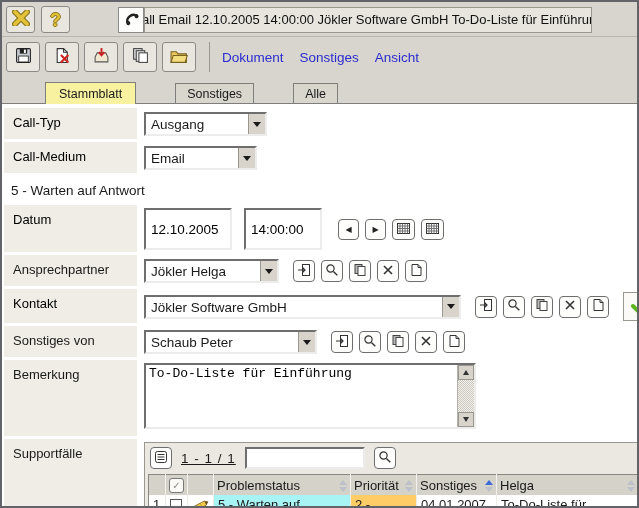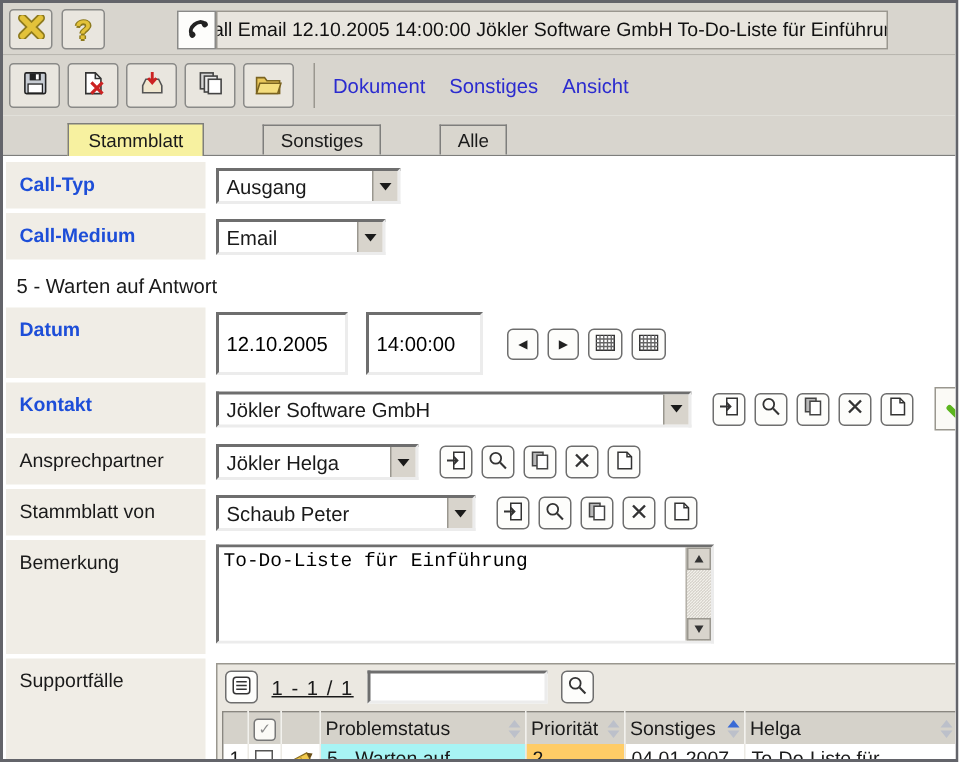--- a/index.html
+++ b/index.html
@@ -24,21 +24,21 @@
 
   
   .tabs-row { background:#d8d5ce; padding:5px 0 0 7px; display:flex; gap:3px; flex:none; position:relative; z-index:2; }
   .tab { padding:3px 11px 2px 11px; background:#d9d6ce; border:1px solid #7e7e7c; border-bottom:none; font-size:12.5px; cursor:pointer; align-self:flex-end;margin-left:36px; }
   .tab.active { background:#f7f1a0; padding:4px 13px 3px 13px; margin-bottom:-1px; }
 
   
   .content { border-top:1px solid #7e7e7c; background:#fff; flex:1; padding:4px 2px 0 2px; overflow:hidden; }
   .frow { display:flex; margin-bottom:3px; min-height:31px; }
   .flabel { width:133px; flex:none; background:#f0ede6; padding:7px 4px 4px 9px; font-size:13px; }
-  .flabel.req { color:#1d4ed8;font-weight:bold; }
+  .flabel.req { color:#000000; }
   .fval { flex:1; padding:3px 0 2px 7px; display:flex; align-items:center; gap:6px; flex-wrap:nowrap; }
   .fval.top { align-items:flex-start; }
   .status-text { font-size:13.5px; padding-top:2px; }
 
   
   .sel { display:inline-flex; align-items:stretch; background:#fff; border:2px solid; border-color:#6e6e6e #ececec #ececec #6e6e6e; height:24px; cursor:pointer;gap:30px; }
   .sel .txt { padding:3px 5px 0 5px; font-size:13.5px; white-space:nowrap; overflow:hidden; }
   .sel .dbtn { width:17px; flex:none; background:#d8d4cc; border-left:1px solid #9a978f; display:flex; align-items:center; justify-content:center; }
   .tri-dn { width:0; height:0; border-left:4px solid transparent; border-right:4px solid transparent; border-top:5px solid #1a1a1a; }
   .w-typ .txt { width:72px; } .w-med .txt { width:62px; } .w-kon .txt { width:266px; } .w-ans .txt { width:84px; } .w-bea .txt { width:122px; }
@@ -229,20 +229,72 @@
             <svg width="13" height="11" viewBox="0 0 13 11">
               <rect x="0.5" y="0.5" width="12" height="10" fill="#fff" stroke="#333"></rect>
               <path d="M0.5 3 H12.5 M0.5 5.5 H12.5 M0.5 8 H12.5 M3 0.5 V10.5 M5.5 0.5 V10.5 M8 0.5 V10.5 M10.5 0.5 V10.5" stroke="#666" stroke-width="0.9"></path>
             </svg>
           </span>
         </div>
       </div>
     </div>
 
     <div class="frow">
+      <div class="flabel">Ansprechpartner</div>
+      <div class="fval">
+        <div class="sel w-ans">
+          <span class="txt">Jökler Helga</span>
+          <span class="dbtn">
+              <span class="tri-dn"></span>
+            </span>
+        </div>
+        <span style="width:2px"></span>
+        <div class="ibtn">
+          <span>
+            <svg width="14" height="14" viewBox="0 0 14 14">
+                <rect x="5.5" y="1.5" width="7" height="11" fill="#fff" stroke="#333"></rect>
+                <path d="M1 7 H8 M5.5 4.5 L8 7 L5.5 9.5" fill="none" stroke="#333" stroke-width="1.2"></path>
+              </svg>
+          </span>
+        </div>
+        <div class="ibtn">
+          <span>
+            <svg width="14" height="14" viewBox="0 0 14 14">
+                <circle cx="5.5" cy="5.5" r="3.6" fill="none" stroke="#333" stroke-width="1.2"></circle>
+                <path d="M8.4 8.4 L12.3 12.3" stroke="#333" stroke-width="1.4"></path>
+              </svg>
+          </span>
+        </div>
+        <div class="ibtn">
+          <span>
+            <svg width="14" height="14" viewBox="0 0 14 14">
+                <rect x="2" y="1.5" width="7" height="9" fill="#b9b9b9" stroke="#444"></rect>
+                <rect x="5" y="3.5" width="7" height="9" fill="#fff" stroke="#444"></rect>
+              </svg>
+          </span>
+        </div>
+        <div class="ibtn">
+          <span>
+            <svg width="14" height="14" viewBox="0 0 14 14">
+                <path d="M3 3 L11 11 M11 3 L3 11" stroke="#333" stroke-width="1.6"></path>
+              </svg>
+          </span>
+        </div>
+        <div class="ibtn">
+          <span>
+            <svg width="14" height="14" viewBox="0 0 14 14">
+                <path d="M3 1.5 H9 L12 4.5 V12.5 H3 Z" fill="#fff" stroke="#333"></path>
+                <path d="M9 1.5 V4.5 H12" fill="none" stroke="#333"></path>
+              </svg>
+          </span>
+        </div>
+      </div>
+    </div>
+
+    <div class="frow">
       <div class="flabel req">Kontakt</div>
       <div class="fval">
         <div class="sel w-kon">
           <span class="txt">Jökler Software GmbH</span>
           <span class="dbtn">
               <span class="tri-dn"></span>
             </span>
         </div>
         <span style="width:2px"></span>
         <div class="ibtn">
@@ -288,73 +340,21 @@
           <span>
             <svg width="22" height="18" viewBox="0 0 22 18">
                 <path d="M3 10 L8.5 15.5 L19 2.5" fill="none" stroke="#5cb51e" stroke-width="4" stroke-linecap="round" stroke-linejoin="round"></path>
               </svg>
           </span>
         </div>
       </div>
     </div>
 
     <div class="frow">
-      <div class="flabel">Ansprechpartner</div>
-      <div class="fval">
-        <div class="sel w-ans">
-          <span class="txt">Jökler Helga</span>
-          <span class="dbtn">
-              <span class="tri-dn"></span>
-            </span>
-        </div>
-        <span style="width:2px"></span>
-        <div class="ibtn">
-          <span>
-            <svg width="14" height="14" viewBox="0 0 14 14">
-                <rect x="5.5" y="1.5" width="7" height="11" fill="#fff" stroke="#333"></rect>
-                <path d="M1 7 H8 M5.5 4.5 L8 7 L5.5 9.5" fill="none" stroke="#333" stroke-width="1.2"></path>
-              </svg>
-          </span>
-        </div>
-        <div class="ibtn">
-          <span>
-            <svg width="14" height="14" viewBox="0 0 14 14">
-                <circle cx="5.5" cy="5.5" r="3.6" fill="none" stroke="#333" stroke-width="1.2"></circle>
-                <path d="M8.4 8.4 L12.3 12.3" stroke="#333" stroke-width="1.4"></path>
-              </svg>
-          </span>
-        </div>
-        <div class="ibtn">
-          <span>
-            <svg width="14" height="14" viewBox="0 0 14 14">
-                <rect x="2" y="1.5" width="7" height="9" fill="#b9b9b9" stroke="#444"></rect>
-                <rect x="5" y="3.5" width="7" height="9" fill="#fff" stroke="#444"></rect>
-              </svg>
-          </span>
-        </div>
-        <div class="ibtn">
-          <span>
-            <svg width="14" height="14" viewBox="0 0 14 14">
-                <path d="M3 3 L11 11 M11 3 L3 11" stroke="#333" stroke-width="1.6"></path>
-              </svg>
-          </span>
-        </div>
-        <div class="ibtn">
-          <span>
-            <svg width="14" height="14" viewBox="0 0 14 14">
-                <path d="M3 1.5 H9 L12 4.5 V12.5 H3 Z" fill="#fff" stroke="#333"></path>
-                <path d="M9 1.5 V4.5 H12" fill="none" stroke="#333"></path>
-              </svg>
-          </span>
-        </div>
-      </div>
-    </div>
-
-    <div class="frow">
-      <div class="flabel">Stammblatt von</div>
+      <div class="flabel">Sonstiges von</div>
       <div class="fval">
         <div class="sel w-bea">
           <span class="txt">Schaub Peter</span>
           <span class="dbtn">
               <span class="tri-dn"></span>
             </span>
         </div>
         <span style="width:2px"></span>
         <div class="ibtn">
           <span>

